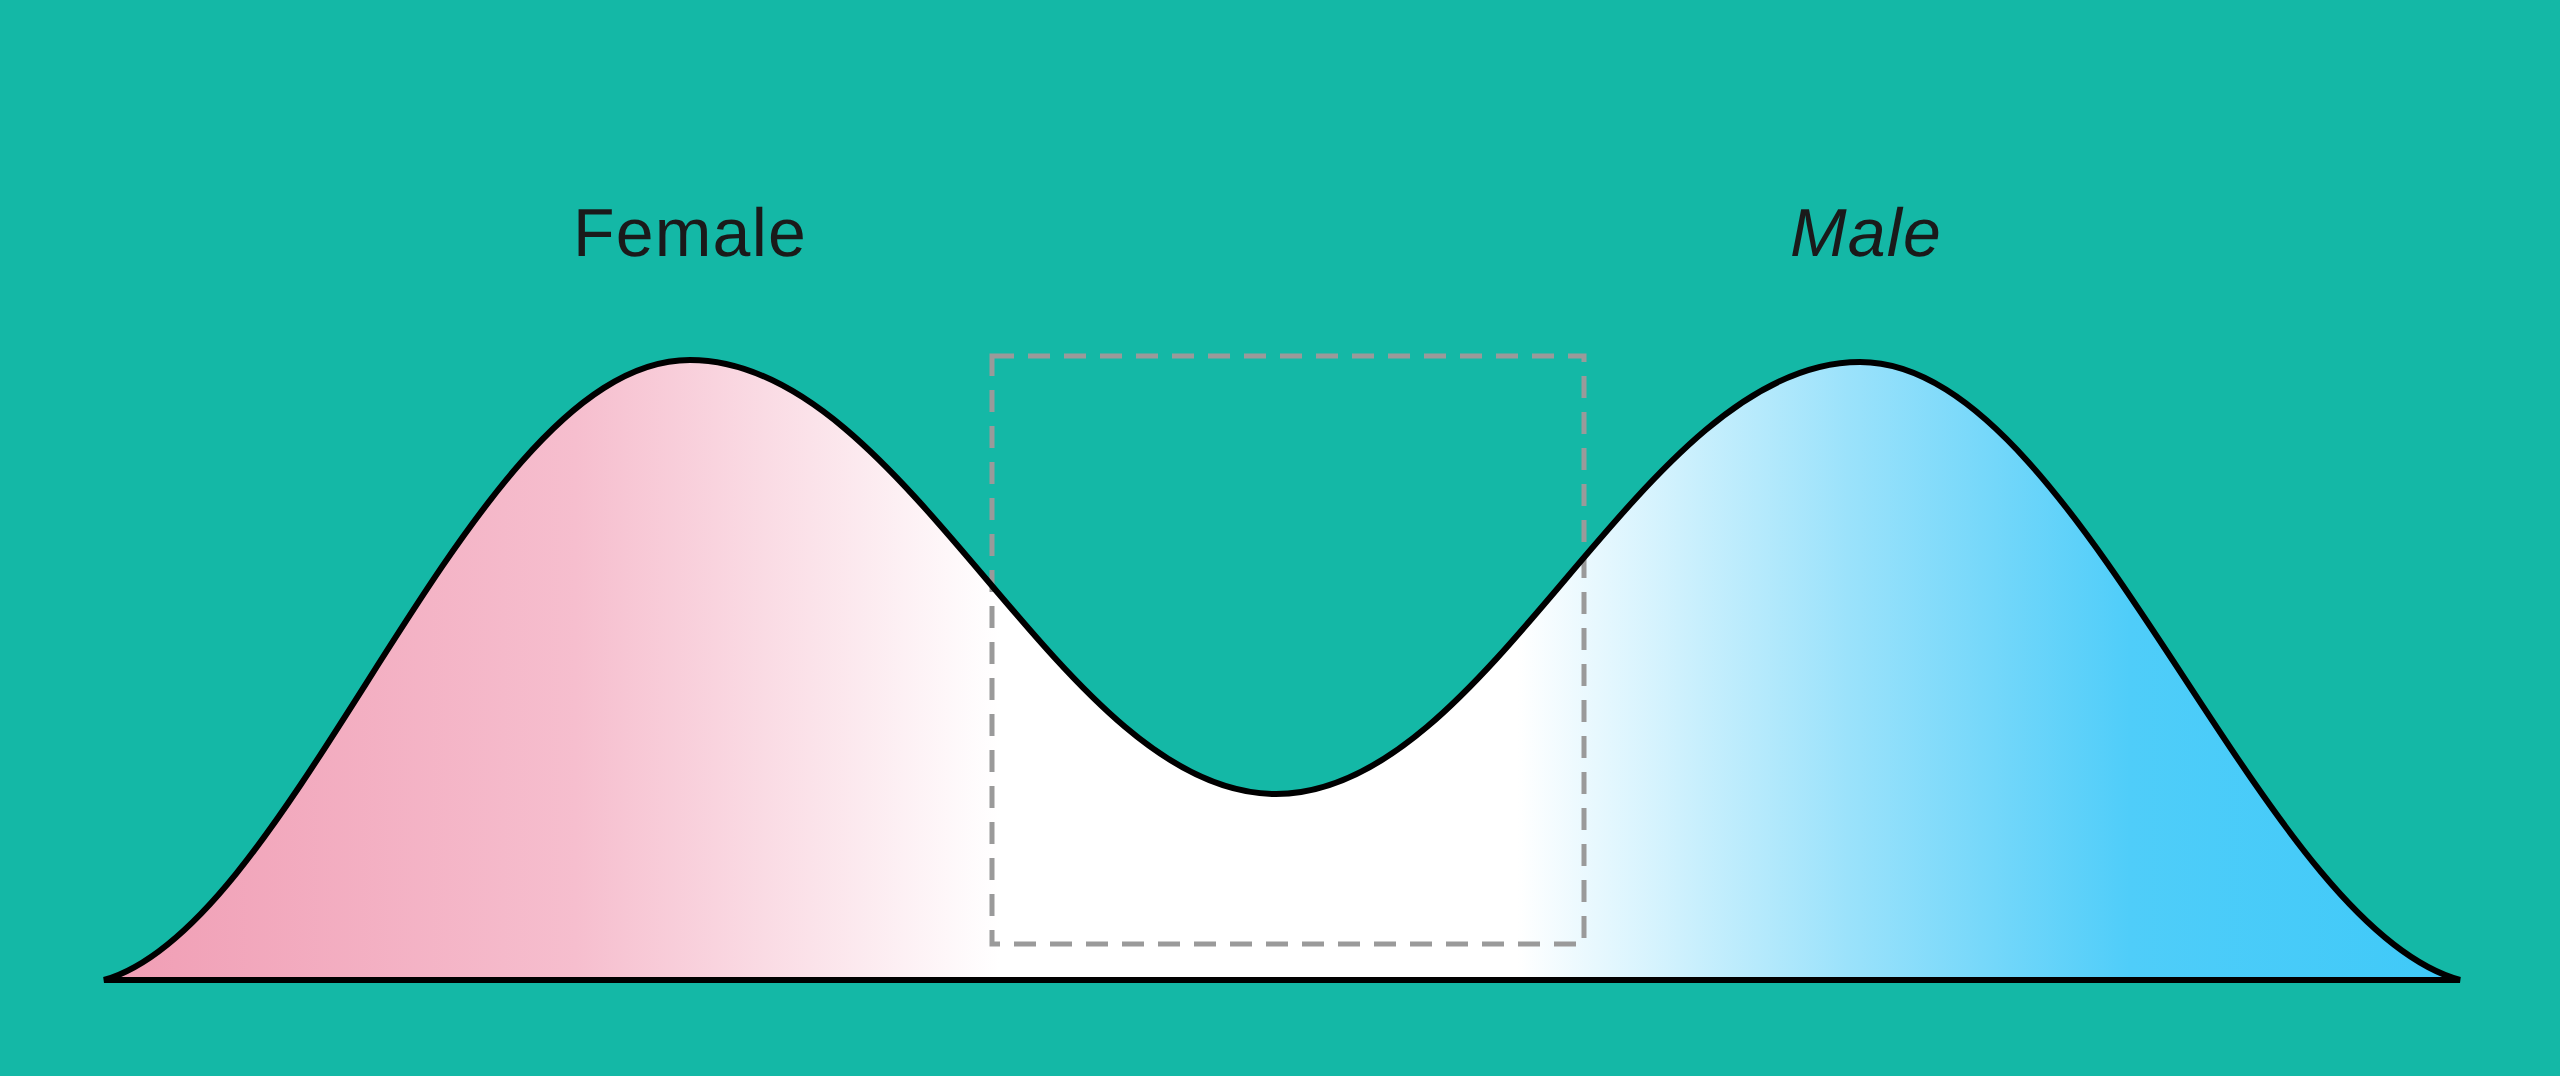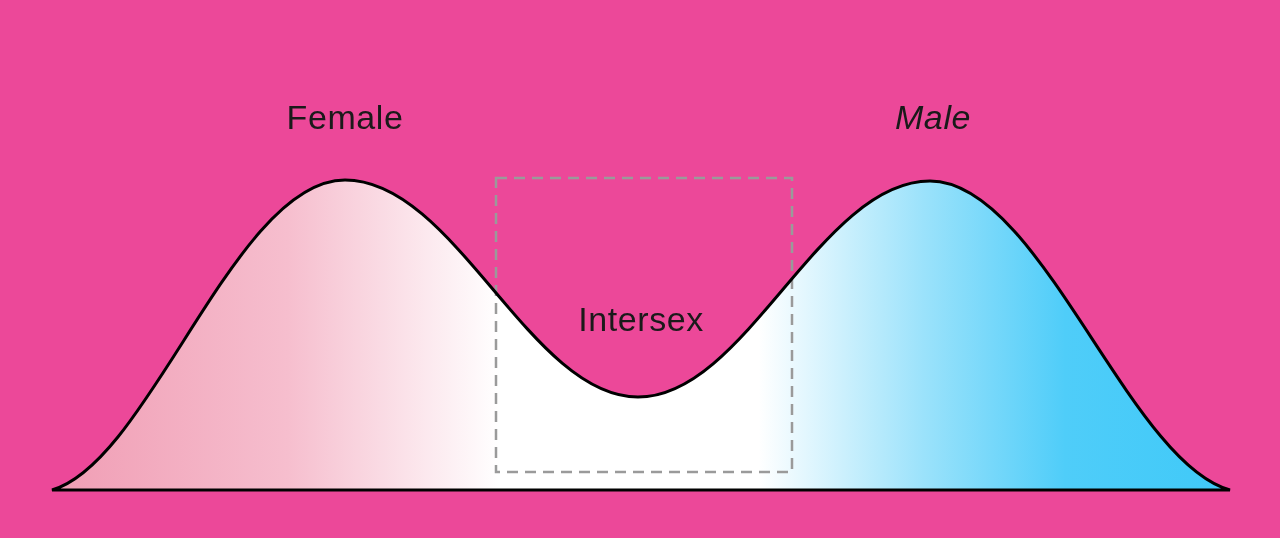--- a/index.html
+++ b/index.html
@@ -10,21 +10,21 @@
     width: 1280px;
     height: 538px;
     background: #ffffff;
     font-family: "Liberation Sans", sans-serif;
     overflow: hidden;
   }
   .canvas {
     position: relative;
     width: 1280px;
     height: 538px;
-    background: #ec4899;
+    background: #14b8a6;
   }
   .curve-svg {
     position: absolute;
     left: 0;
     top: 0;
   }
   .label {
     position: absolute;
     transform: translateX(-50%);
     font-size: 34px;
@@ -69,15 +69,14 @@
              C 455 180, 530 397, 638 397
              C 746 397, 820 181, 930 181
              C 1040 181, 1128 462, 1230 490
              Z" fill="none" stroke-width="3" stroke="#000000"></path>
   </svg>
 
   <div class="label label-female">Female</div>
 
   <div class="label label-male">Male</div>
 
-  <div class="label label-intersex">Intersex</div>
 
 </div>
 
 </body></html>

